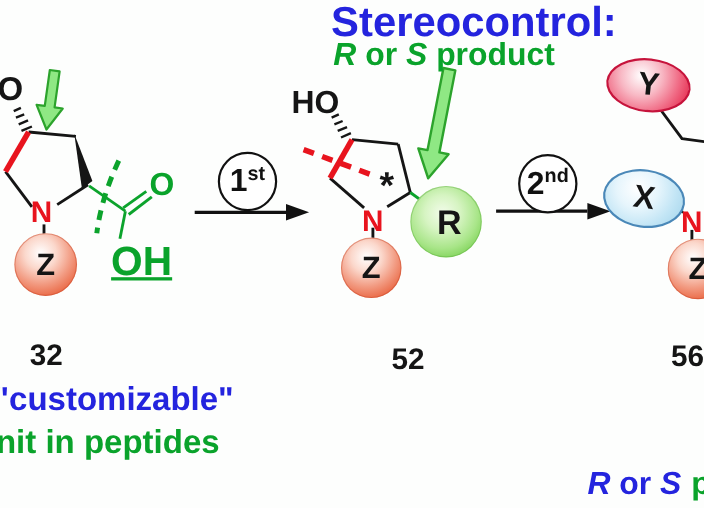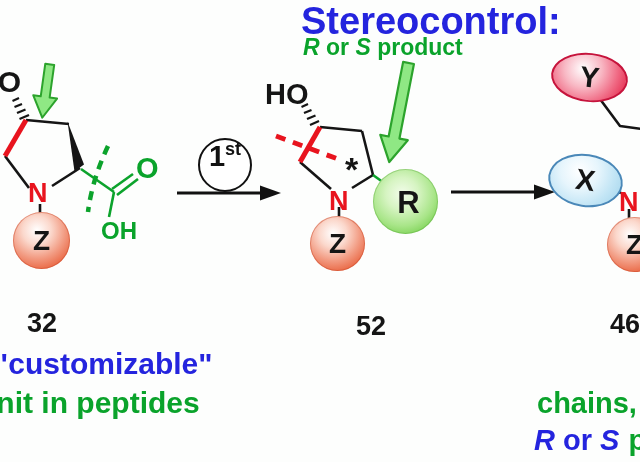--- a/index.html
+++ b/index.html
@@ -33,21 +33,21 @@
   .oval-red{
     background:radial-gradient(circle at 40% 32%, #ffffff 0%, #F8B8C4 35%, #F06A84 65%, #E63456 88%, #DE2348 100%);
     border:2px solid #C6143C;
   }
   .oval-blue{
     background:radial-gradient(circle at 40% 32%, #ffffff 0%, #E6F5FC 35%, #C2E5F5 65%, #9FD2EA 100%);
     border:2px solid #4A88B8;
   }
   .step-circle{
     position:absolute;width:54px;height:54px;box-sizing:border-box;border:2.5px solid #111;
-    border-radius:50%;background:#fff;display:flex;align-items:flex-start;justify-content:center;
+    border-radius:50%;background:#fff;display:flex;align-items:center;justify-content:center;
     z-index:2;font-weight:bold;color:#111;font-size:29px;
   }
   .step-circle sup{font-size:18px;line-height:0;}
 </style>
 </head>
 <body>
 
 <div class="canvas">
 
   <svg class="bond-layer" width="640" height="462" viewBox="0 0 640 462">
@@ -111,20 +111,23 @@
     <g>
       <path d="M597,95 L620,126 L642,129" fill="none" stroke="#151515" stroke-width="2.6" stroke-linejoin="round"></path>
       <line x1="600" y1="184" x2="621" y2="193" stroke="#151515" stroke-width="2.6"></line>
       <line x1="629" y1="209" x2="629" y2="219" stroke="#151515" stroke-width="2.6"></line>
     </g>
   </svg>
 
   <div class="step-circle" style="left:198px;top:138px;">
     <span><span>1</span><sup>st</sup></span>
   </div>
+  <div class="step-circle" style="left:471px;top:140px;">
+    <span><span>2</span><sup>nd</sup></span>
+  </div>
 
   <div class="sphere sphere-orange" style="left:13px;top:212px;width:57px;height:57px;font-size:28px;">
     <span>Z</span>
   </div>
 
   <div class="sphere sphere-green" style="left:373px;top:169px;width:65px;height:65px;font-size:31px;">
     <span style="margin-left:6px;margin-top:3px;">R</span>
   </div>
   <div class="sphere sphere-orange" style="left:310px;top:216px;width:55px;height:55px;font-size:28px;">
     <span>Z</span>
@@ -134,39 +137,38 @@
     <span>Y</span>
   </div>
   <div class="oval oval-blue" style="left:548px;top:154px;width:71px;height:49px;font-size:29px;transform:rotate(8deg);">
     <span>X</span>
   </div>
   <div class="sphere sphere-orange" style="left:607px;top:217px;width:55px;height:55px;font-size:28px;">
     <span>Z</span>
   </div>
 
   <div class="lbl blue" style="left:301px;top:2px;font-size:38px;">Stereocontrol:</div>
-  <div class="lbl green" style="left:303px;top:36px;font-size:23px;">
+  <div class="lbl green" style="left:303px;top:36px;font-size:29px;">
     <span class="it">R</span><span> or </span><span class="it">S</span><span> product</span>
   </div>
 
   <div class="lbl black" style="left:-24px;top:67px;font-size:30px;">HO</div>
   <div class="lbl red" style="left:28px;top:180px;font-size:27px;">N</div>
   <div class="lbl green" style="left:136px;top:154px;font-size:29px;">O</div>
-  <div class="lbl green" style="left:101px;top:219px;font-size:24px;">OH</div>
+  <div class="lbl green" style="left:101px;top:219px;font-size:37px;text-decoration:underline;">OH</div>
   <div class="lbl black" style="left:27px;top:310px;font-size:27px;">32</div>
 
   <div class="lbl black" style="left:265px;top:80px;font-size:29px;">HO</div>
   <div class="lbl red" style="left:329px;top:188px;font-size:27px;">N</div>
   <div class="lbl black" style="left:345px;top:152px;font-size:34px;">*</div>
   <div class="lbl black" style="left:356px;top:313px;font-size:27px;">52</div>
 
   <div class="lbl red" style="left:619px;top:189px;font-size:27px;">N</div>
-  <div class="lbl black" style="left:610px;top:311px;font-size:27px;">46</div>
+  <div class="lbl black" style="left:610px;top:311px;font-size:27px;">56</div>
 
   <div class="lbl blue" style="left:-6px;top:349px;font-size:30px;">"customizable"</div>
   <div class="lbl green" style="left:-22px;top:388px;font-size:30px;">unit in peptides</div>
 
-  <div class="lbl green" style="left:537px;top:389px;font-size:29px;">chains,</div>
   <div class="lbl blue" style="left:534px;top:426px;font-size:29px;">
     <span class="it">R</span><span> or </span><span class="it">S</span><span class="green" style="margin-left:9px;">p</span>
   </div>
 
 </div>
 
 </body></html>

